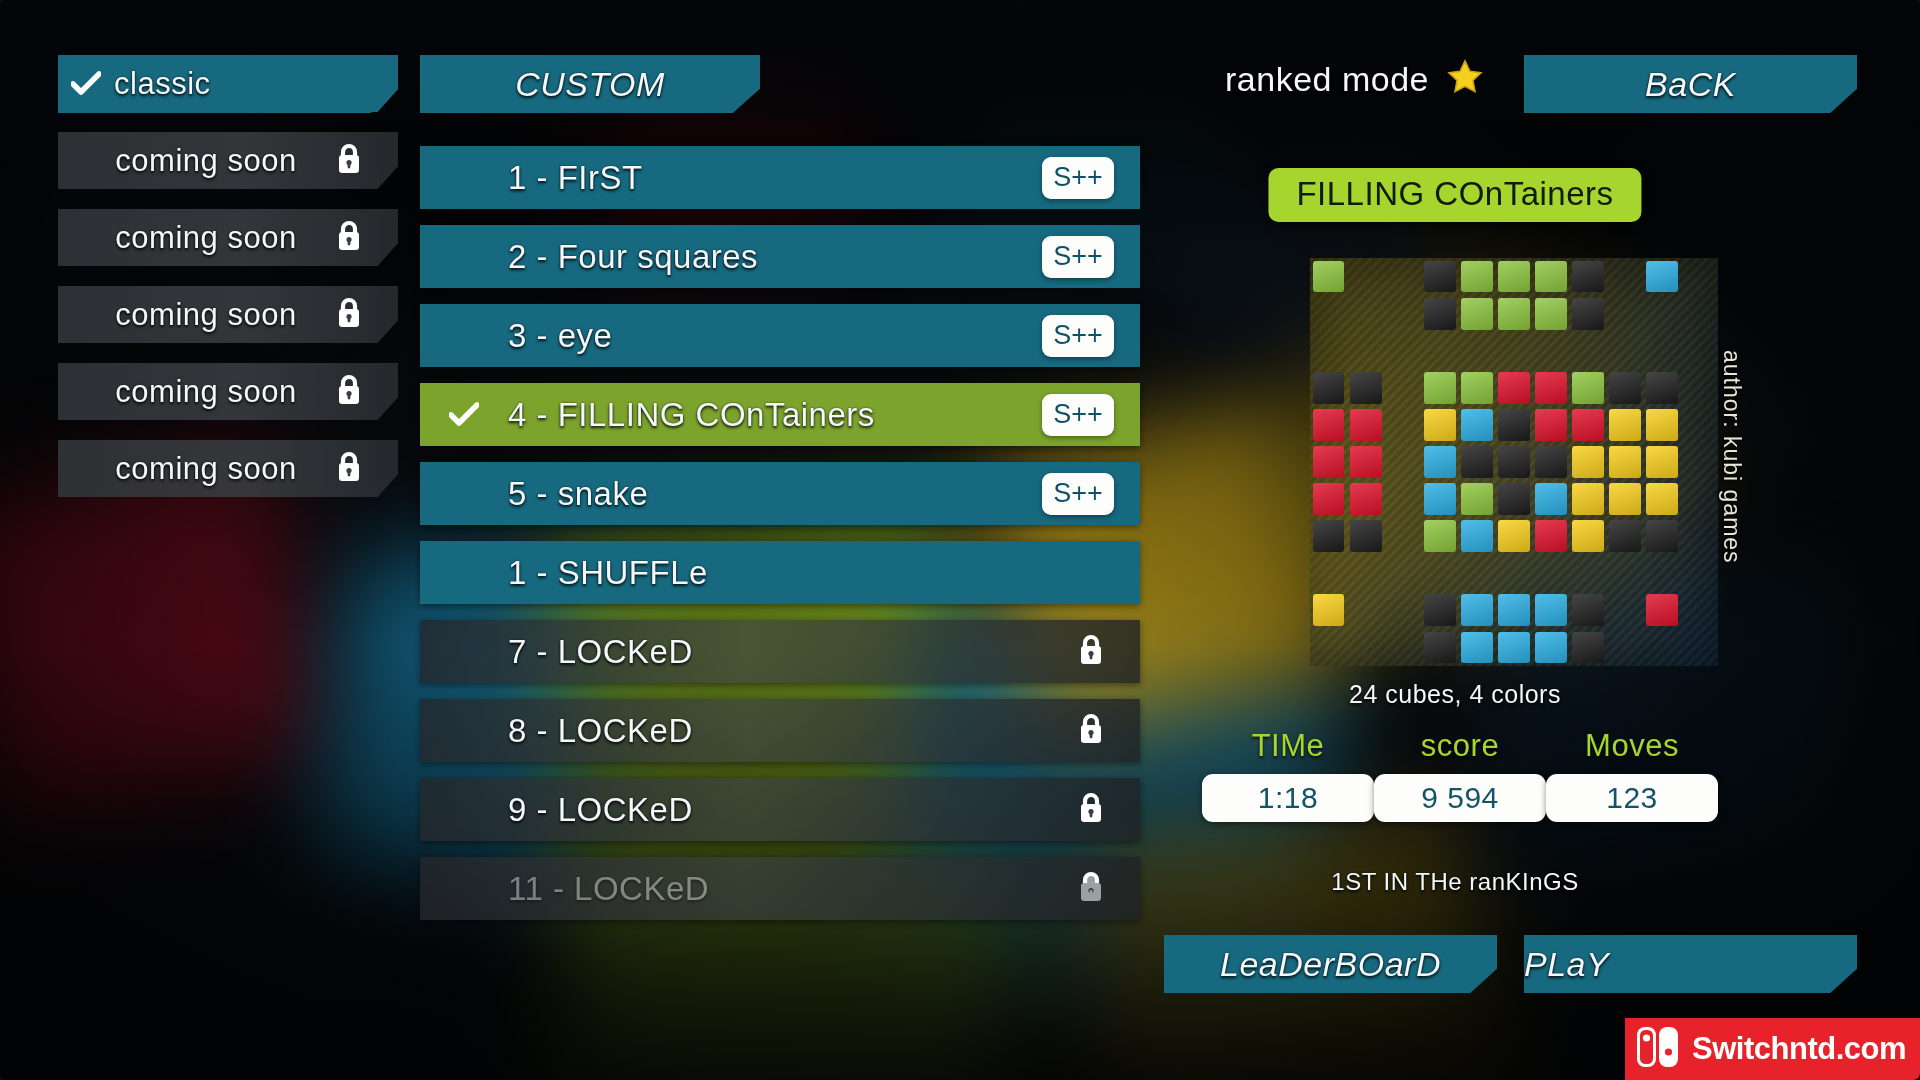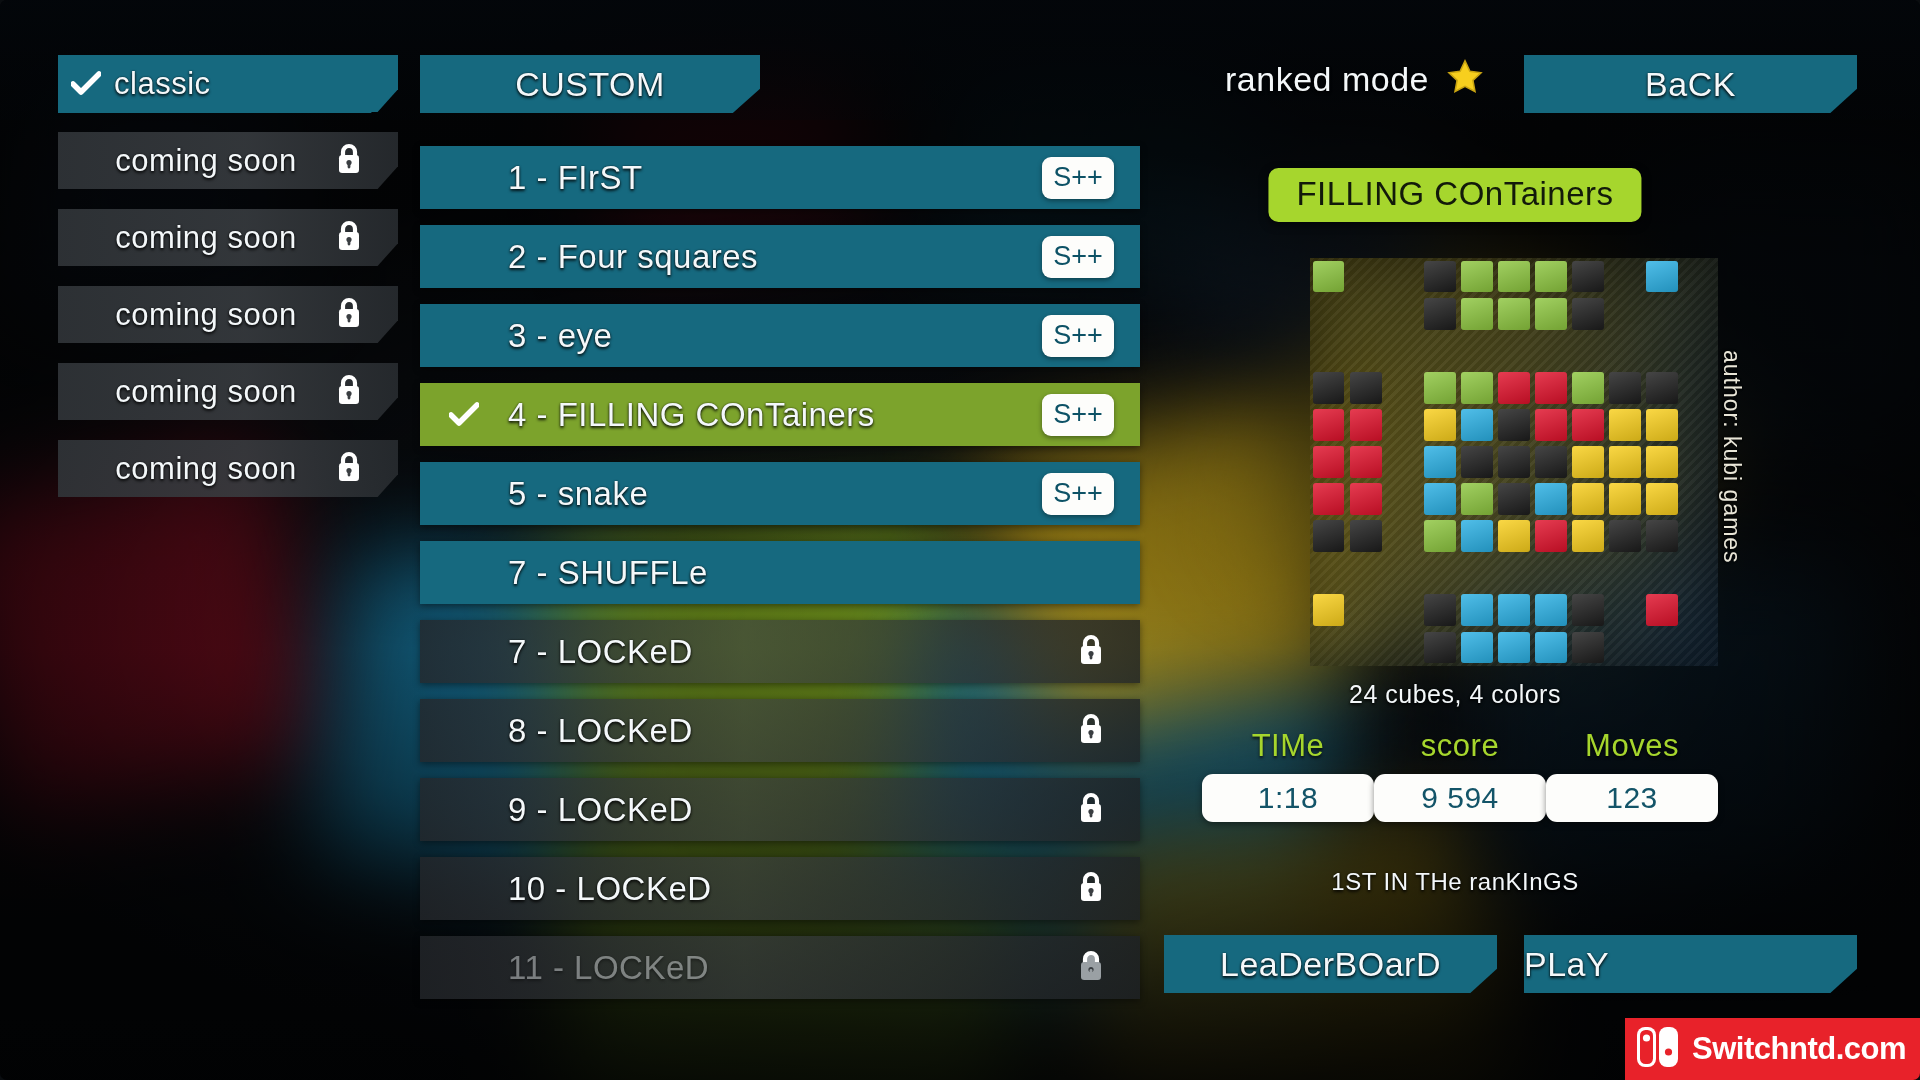--- a/index.html
+++ b/index.html
@@ -63,21 +63,21 @@
   }
 
   
   .tab {
     position:absolute;
     background:#16697f;
     display:flex; align-items:center;
     clip-path: polygon(0 0, 100% 0, 100% 58%, 92% 100%, 0 100%);
     box-shadow: 0 3px 10px rgba(0,0,0,.55);
   }
-  .tab .lbl { font-size:34px; }
+  .tab .lbl { font-size:34px;font-style:italic; }
 
   
   #left-col { position:absolute; left:58px; top:55px; width:340px; }
   .mode-row {
     position:relative;
     height:57px;
     margin-bottom:20px;
     display:flex; align-items:center;
     clip-path: polygon(0 0, 100% 0, 100% 60%, 94% 100%, 0 100%);
     box-shadow:0 3px 9px rgba(0,0,0,.5);
@@ -339,21 +339,21 @@
         <span class="gfont lbl lvl-label">4 - FILLING COnTainers</span>
         <span class="badge">S++</span>
       </div>
       <div class="lvl-row">
         <span class="marker"></span>
         <span class="gfont lbl lvl-label">5 - snake</span>
         <span class="badge">S++</span>
       </div>
       <div class="lvl-row">
         <span class="marker"></span>
-        <span class="gfont lbl lvl-label">7 - SHUFFLe</span>
+        <span class="gfont lbl lvl-label">1 - SHUFFLe</span>
       </div>
       <div class="lvl-row locked">
         <span class="marker"></span>
         <span class="gfont lbl lvl-label">7 - LOCKeD</span>
         <span class="lock"><svg width="30" height="36" viewBox="0 0 30 36">
             <path d="M9 15 V11 a6 6 0 0 1 12 0 v4" fill="none" stroke="#ffffff" stroke-width="4.2" stroke-linecap="round"></path>
             <rect x="5" y="14" width="20" height="18" rx="3.2" fill="#ffffff"></rect>
             <circle cx="15" cy="21.5" r="2.6" fill="#3a3e42"></circle>
             <rect x="13.6" y="21" width="2.8" height="6.4" rx="1.3" fill="#3a3e42"></rect>
           </svg></span>
@@ -364,30 +364,20 @@
         <span class="lock"><svg width="30" height="36" viewBox="0 0 30 36">
             <path d="M9 15 V11 a6 6 0 0 1 12 0 v4" fill="none" stroke="#ffffff" stroke-width="4.2" stroke-linecap="round"></path>
             <rect x="5" y="14" width="20" height="18" rx="3.2" fill="#ffffff"></rect>
             <circle cx="15" cy="21.5" r="2.6" fill="#3a3e42"></circle>
             <rect x="13.6" y="21" width="2.8" height="6.4" rx="1.3" fill="#3a3e42"></rect>
           </svg></span>
       </div>
       <div class="lvl-row locked">
         <span class="marker"></span>
         <span class="gfont lbl lvl-label">9 - LOCKeD</span>
-        <span class="lock"><svg width="30" height="36" viewBox="0 0 30 36">
-            <path d="M9 15 V11 a6 6 0 0 1 12 0 v4" fill="none" stroke="#ffffff" stroke-width="4.2" stroke-linecap="round"></path>
-            <rect x="5" y="14" width="20" height="18" rx="3.2" fill="#ffffff"></rect>
-            <circle cx="15" cy="21.5" r="2.6" fill="#3a3e42"></circle>
-            <rect x="13.6" y="21" width="2.8" height="6.4" rx="1.3" fill="#3a3e42"></rect>
-          </svg></span>
-      </div>
-      <div class="lvl-row locked">
-        <span class="marker"></span>
-        <span class="gfont lbl lvl-label">10 - LOCKeD</span>
         <span class="lock"><svg width="30" height="36" viewBox="0 0 30 36">
             <path d="M9 15 V11 a6 6 0 0 1 12 0 v4" fill="none" stroke="#ffffff" stroke-width="4.2" stroke-linecap="round"></path>
             <rect x="5" y="14" width="20" height="18" rx="3.2" fill="#ffffff"></rect>
             <circle cx="15" cy="21.5" r="2.6" fill="#3a3e42"></circle>
             <rect x="13.6" y="21" width="2.8" height="6.4" rx="1.3" fill="#3a3e42"></rect>
           </svg></span>
       </div>
       <div class="lvl-row locked dim">
         <span class="marker"></span>
         <span class="gfont lbl lvl-label">11 - LOCKeD</span>

